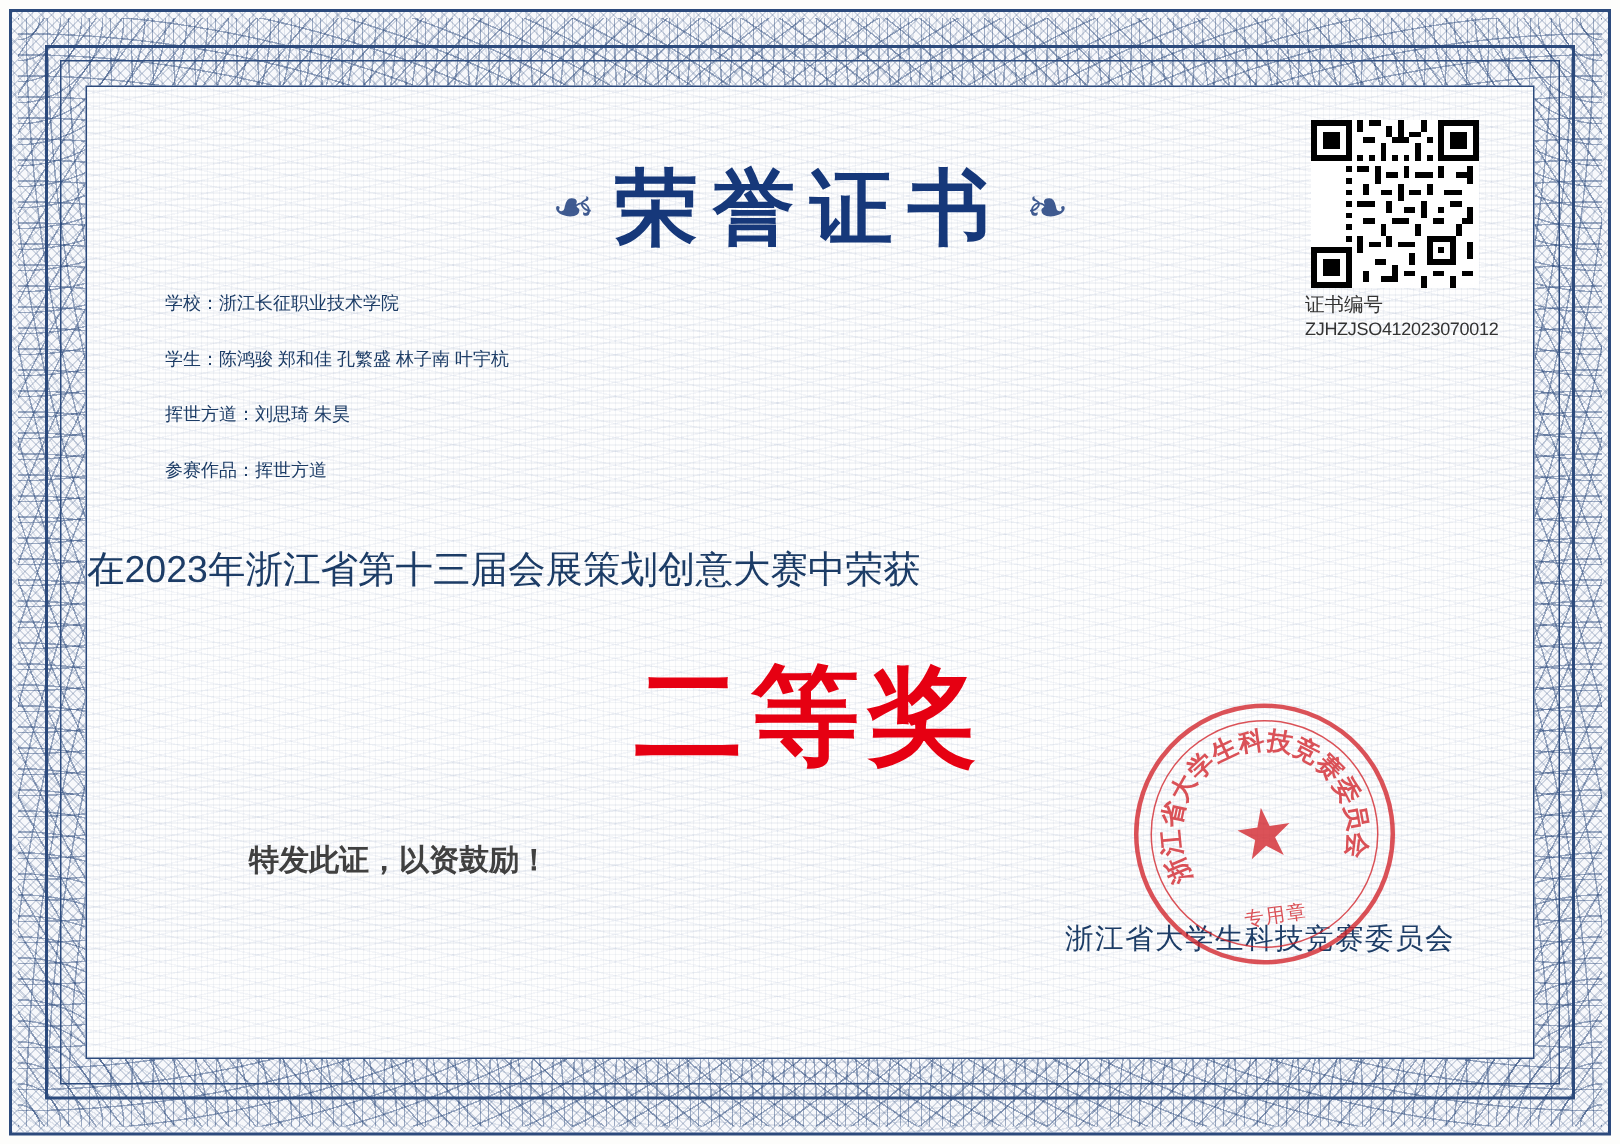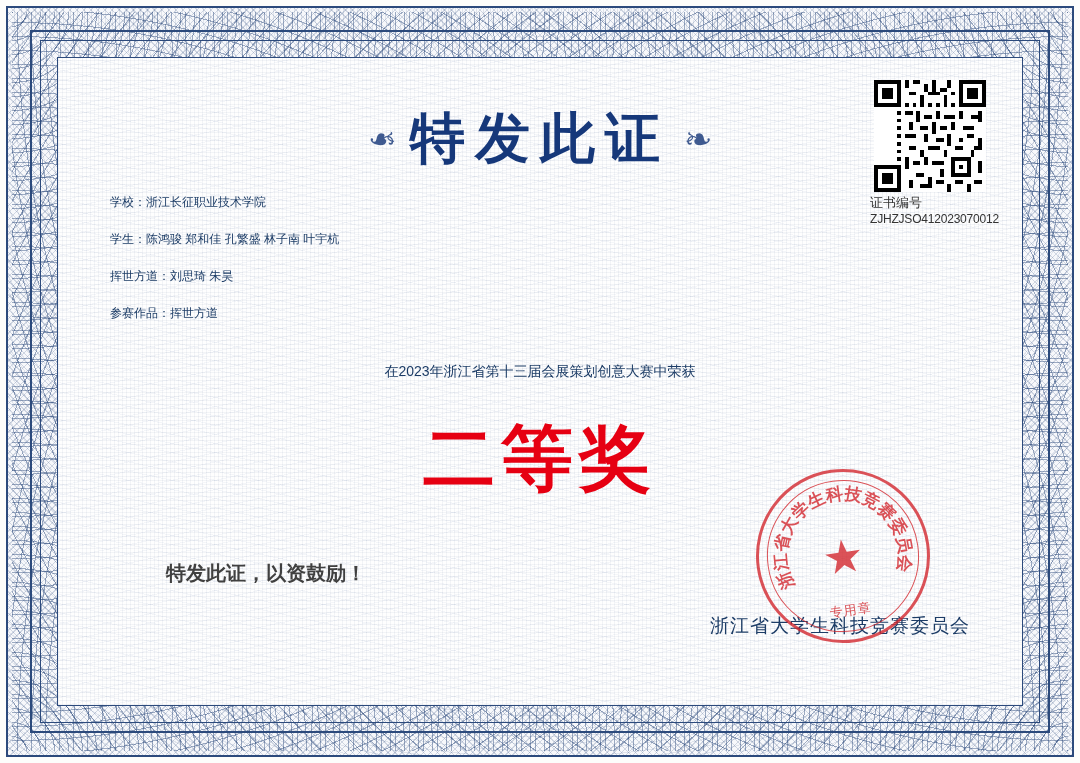--- a/index.html
+++ b/index.html
@@ -113,28 +113,28 @@
     white-space: nowrap;
   }
   .field-label { }
   .field-value { }
 
   .award-context {
     position: absolute;
     top: 305px;
     left: 0;
     right: 0;
-    text-align: center;
-    font-size: 14px;
+    text-align: left;
+    font-size: 25px;
     color: #1c3c66;
   }
 
   .award-level {
     position: absolute;
-    top: 353px;
+    top: 372px;
     left: 0;
     right: 0;
     text-align: center;
     font-family: Liberation Serif, serif;
     font-size: 72px;
     font-weight: bold;
     letter-spacing: 6px;
     color: #e60012;
   }
 
@@ -252,21 +252,21 @@
   <div class="border-scallop"></div>
   <div class="border-mid"></div>
   <div class="border-inner"></div>
   <div class="border-hair"></div>
   <div class="field-texture"></div>
 
   <div class="content">
 
     <div class="title-row">
       <span class="title-flourish left">❧</span>
-      <span class="cert-title">特发此证</span>
+      <span class="cert-title">荣誉证书</span>
       <span class="title-flourish right">❧</span>
     </div>
 
     <div class="qr-block">
       <svg class="qr-code" viewBox="0 0 29 29" shape-rendering="crispEdges">
         <rect width="29" height="29" fill="#ffffff"></rect>
         <g fill="#000000">
 
           <rect x="0" y="0" width="7" height="1"></rect>
             <rect x="0" y="6" width="7" height="1"></rect>

